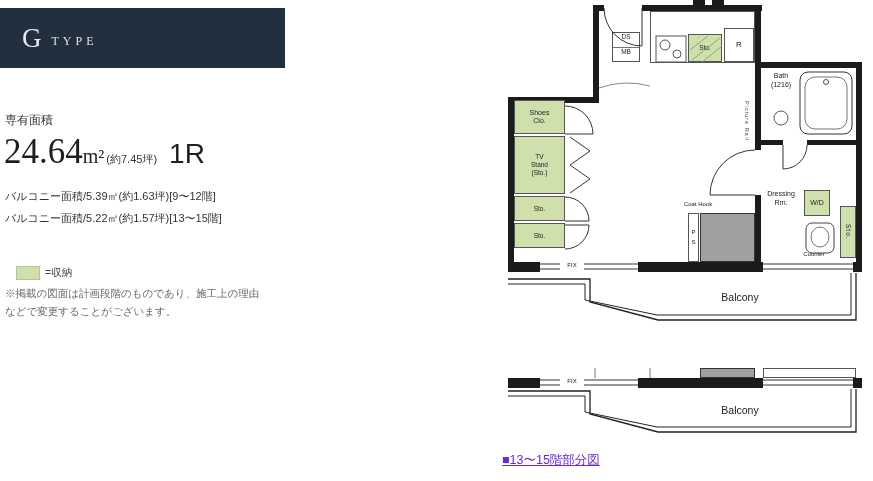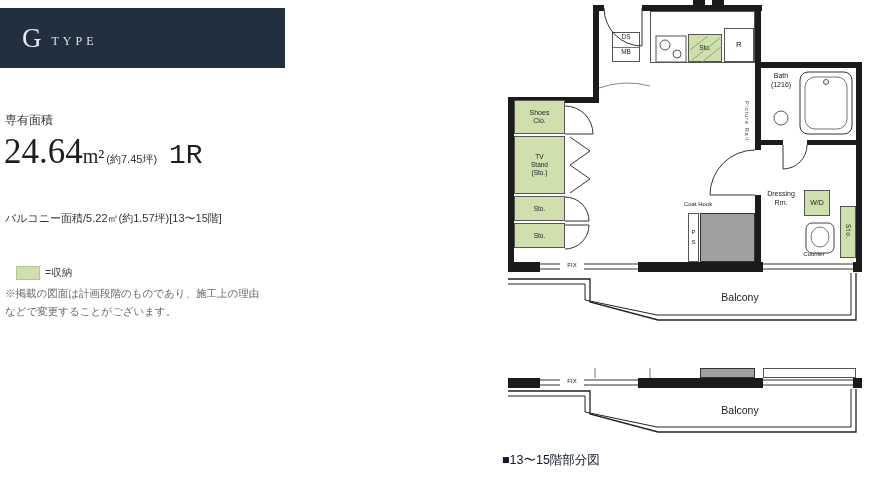--- a/index.html
+++ b/index.html
@@ -8,21 +8,21 @@
   #info-panel{position:absolute;left:0;top:0;width:470px;height:481px;}
   #type-banner{position:absolute;left:0;top:8px;width:285px;height:60px;background:#222f3f;
     display:flex;align-items:center;padding-left:22px;box-sizing:border-box;}
   #type-banner .g{font-family:"Liberation Serif",serif;font-size:27px;color:#e6eaef;letter-spacing:1px;}
   #type-banner .w{font-family:"Liberation Serif",serif;font-size:12px;color:#dfe3e8;letter-spacing:4px;margin-left:9px;margin-top:6px;}
   .area-label{position:absolute;left:5px;top:112px;font-size:12px;color:#333;}
   .area-line{position:absolute;left:4px;top:132px;white-space:nowrap;}
   .area-num{font-family:Liberation Serif, serif;font-size:35px;color:#1e1e1e;}
   .area-unit{font-family:"Liberation Serif",serif;font-size:20px;color:#1e1e1e;}
   .area-tsubo{font-size:11px;color:#333;margin-left:2px;}
-  .area-type{font-family:Liberation Mono, monospace;font-size:28px;color:#1e1e1e;margin-left:12px;}
+  .area-type{font-family:Liberation Sans, sans-serif;font-size:28px;color:#1e1e1e;margin-left:12px;}
   .bal-line1{position:absolute;left:5px;top:189px;font-size:11px;color:#333;}
   .bal-line2{position:absolute;left:5px;top:211px;font-size:11px;color:#333;}
   #legend-row{position:absolute;left:5px;top:266px;display:flex;align-items:center;padding-left:11px;}
   #legend-swatch{width:22px;height:12px;background:#cfe0ad;border:1px solid #b5c493;margin-right:5px;}
   #legend-row span{font-size:10.5px;color:#444;}
   .note{position:absolute;left:5px;font-size:10.5px;color:#666;line-height:1.0;}
   
   #plan{position:absolute;left:500px;top:0;width:373px;height:481px;}
   .wall{position:absolute;background:#1b1b1b;}
   .green{position:absolute;background:#cfe0ad;border:1px solid #555;box-sizing:border-box;
@@ -39,20 +39,21 @@
 
 <div id="info-panel">
   <div id="type-banner">
     <span class="g">G</span>
     <span class="w">TYPE</span>
   </div>
   <div class="area-label">専有面積</div>
   <div class="area-line">
     <span class="area-num">24.64</span><span class="area-unit">m²</span><span class="area-tsubo">(約7.45坪)</span><span class="area-type">1R</span>
   </div>
+  <div class="bal-line1">バルコニー面積/5.39㎡(約1.63坪)[9〜12階]</div>
   <div class="bal-line2">バルコニー面積/5.22㎡(約1.57坪)[13〜15階]</div>
   <div id="legend-row">
     <div id="legend-swatch"></div>
     <span>=収納</span>
   </div>
   <div class="note" style="top:306px;">などで変更することがございます。</div>
   <div class="note" style="top:288px;">※掲載の図面は計画段階のものであり、施工上の理由</div>
 </div>
 
 <div id="plan">
@@ -161,14 +162,14 @@
 (1216)</div>
   <div class="lbl vert" style="left:243px;top:93px;height:56px;font-size:5.5px;color:#444;">Picture Rail</div>
   <div class="lbl" style="left:260px;top:190px;width:42px;font-size:7px;">Dressing
 Rm.</div>
   <div class="lbl" style="left:175px;top:201px;width:46px;font-size:6px;">Coat Hook</div>
   <div class="lbl" style="left:294px;top:251px;width:40px;font-size:6px;">Counter</div>
   <div class="lbl" style="left:60px;top:262px;width:24px;font-size:6px;background:#fff;">FIX</div>
   <div class="lbl" style="left:60px;top:378px;width:24px;font-size:6px;background:#fff;">FIX</div>
   <div class="lbl" style="left:195px;top:291px;width:90px;font-size:10.5px;">Balcony</div>
   <div class="lbl" style="left:195px;top:404px;width:90px;font-size:10.5px;">Balcony</div>
-  <div class="lbl" style="left:2px;top:453px;width:170px;font-size:12.5px;text-align:left;color:#0f172a;">■13〜15階部分図</div>
+  <div class="lbl" style="left:2px;top:453px;width:170px;font-size:12.5px;text-align:left;color:#6d28d9;text-decoration:underline;">■13〜15階部分図</div>
 </div>
 
 </body></html>

